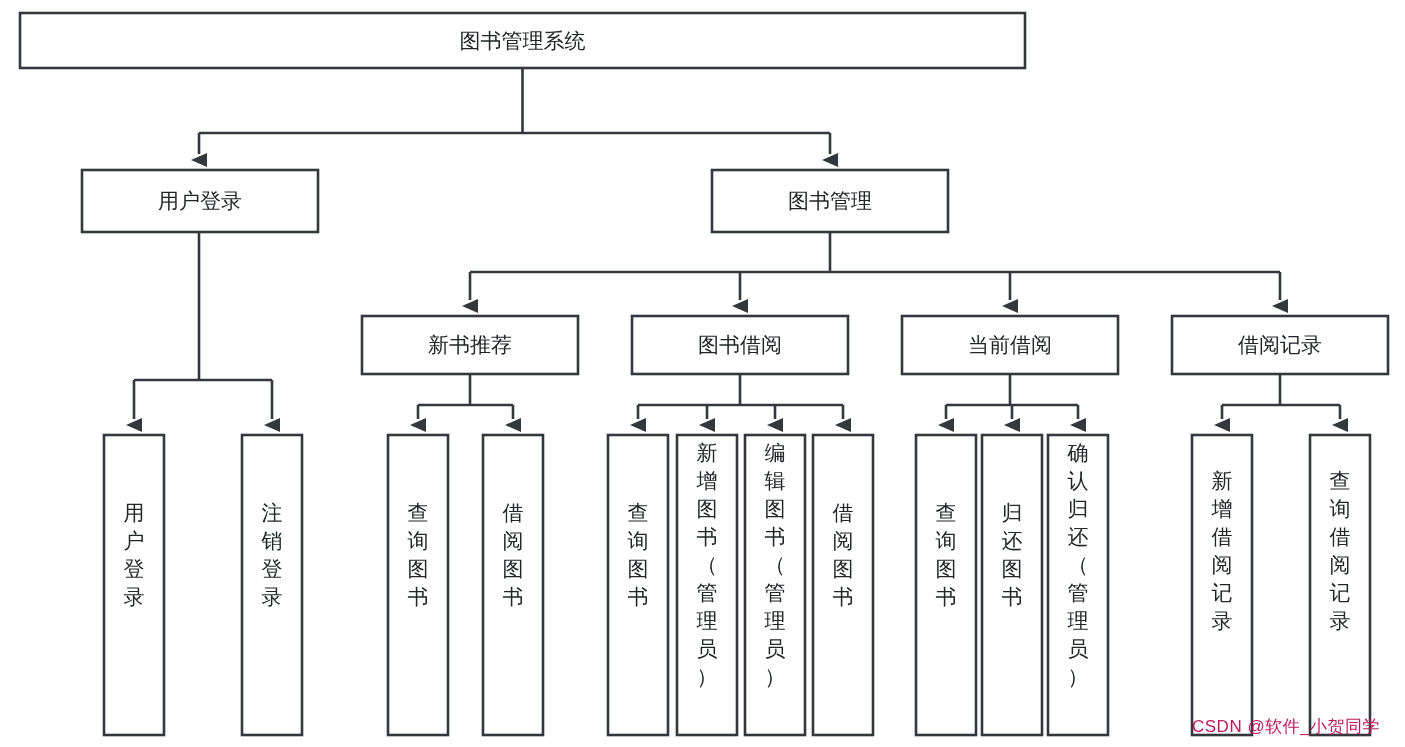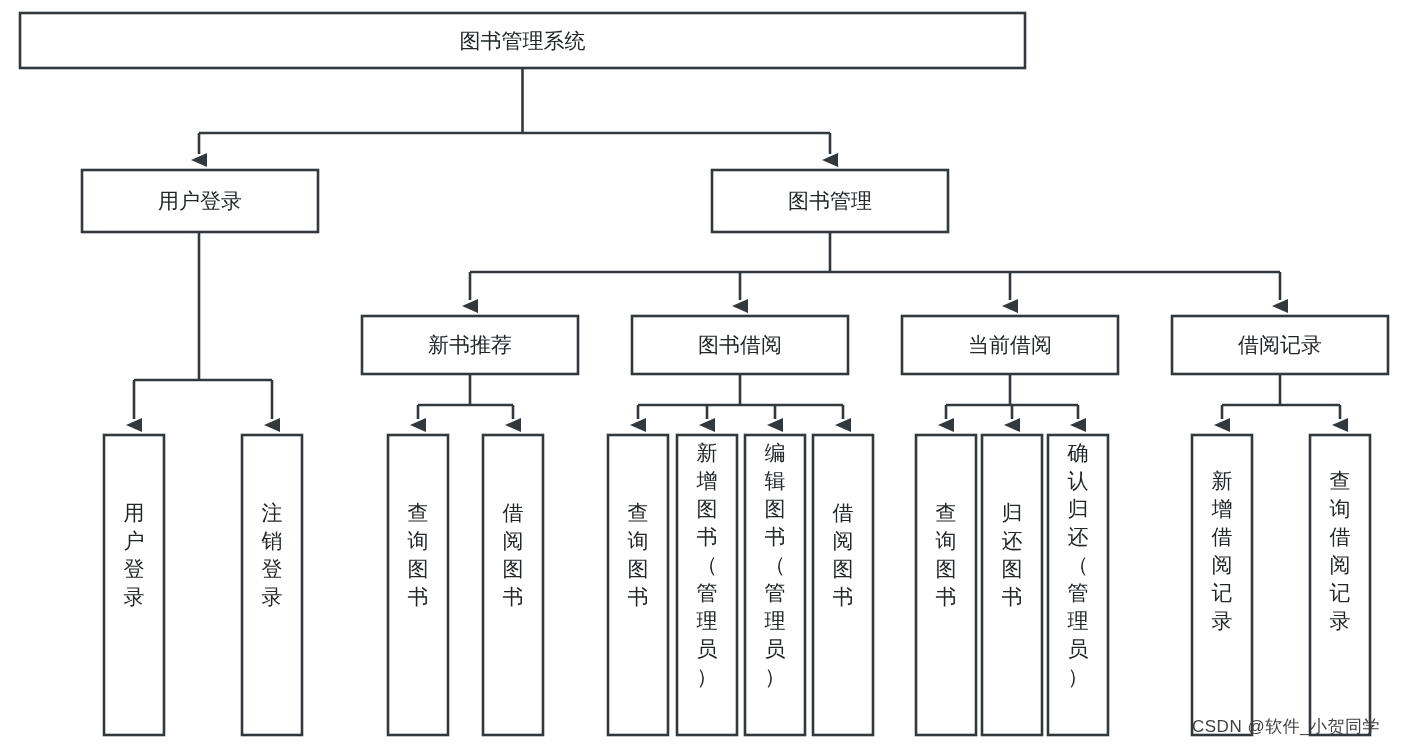--- a/index.html
+++ b/index.html
@@ -51,21 +51,21 @@
   .node-label-v {
     font-family: "Liberation Sans", "DejaVu Sans", sans-serif;
     font-size: 21px;
     fill: #222629;
     text-anchor: middle;
   }
   .watermark {
     position: absolute;
     font-family: "Liberation Sans", "DejaVu Sans", sans-serif;
     font-size: 17px;
-    color: #404040;
+    color: #be185d;
     white-space: nowrap;
     left: 1192px;
     top: 715px;
     letter-spacing: 0.5px;
   }
 </style>
 </head>
 <body>
 
 <div id="diagram-root">

